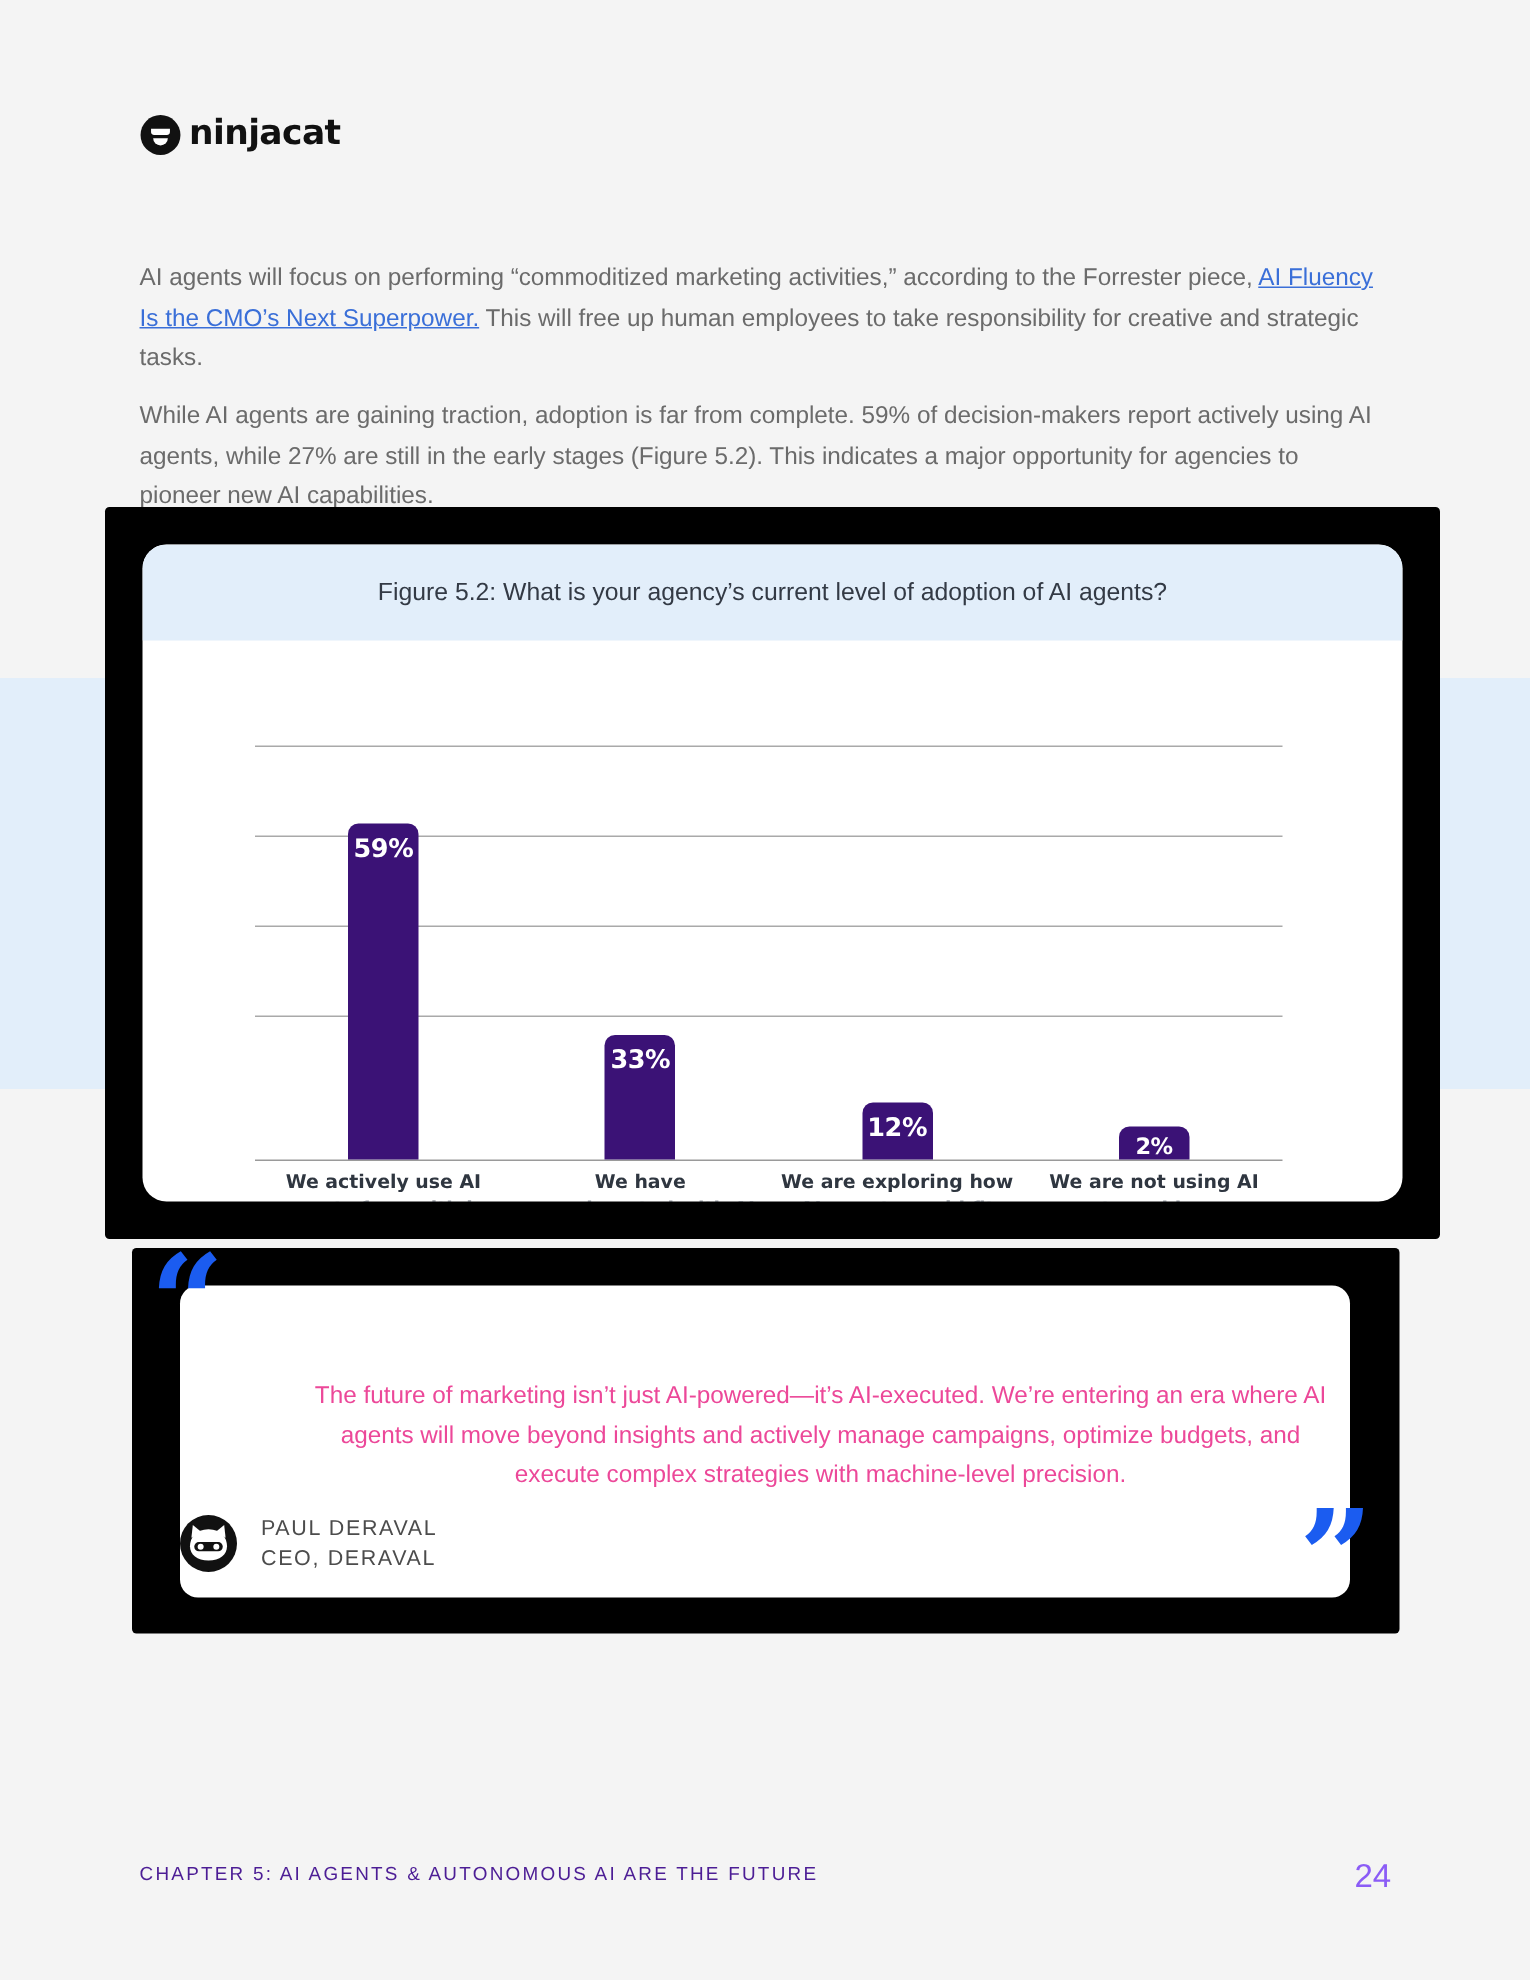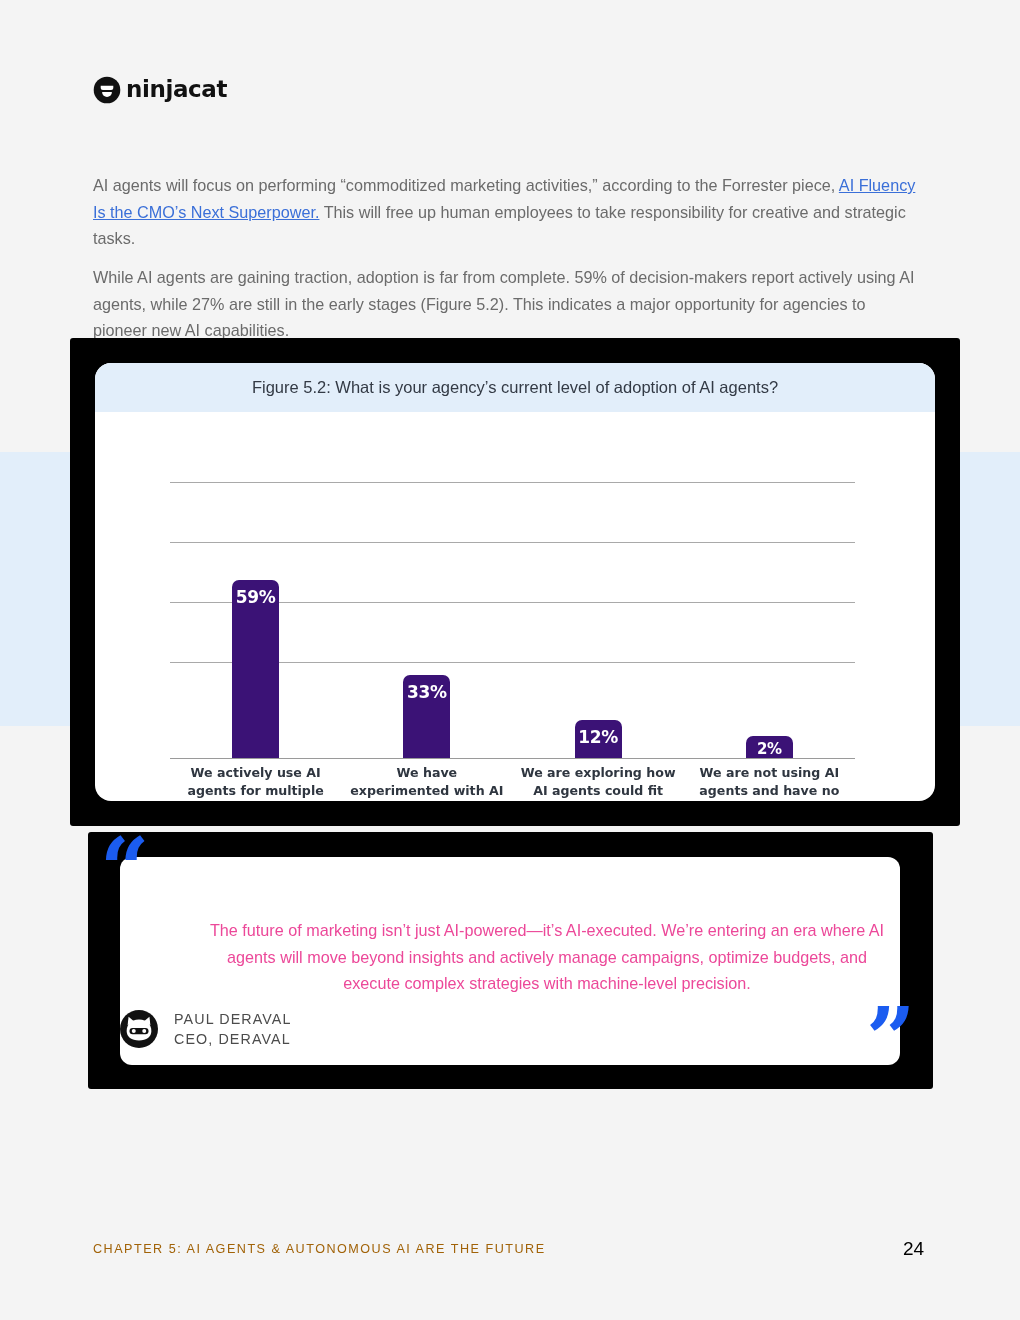--- a/index.html
+++ b/index.html
@@ -38,21 +38,21 @@
   
   .chart-frame {
     position: absolute; left: 70px; top: 338px; width: 890px; height: 488px;
     background: #000; border-radius: 3px;
   }
   .chart-card {
     position: absolute; left: 25px; top: 25px; width: 840px; height: 438px;
     background: #fff; border-radius: 16px; overflow: hidden;
   }
   .chart-title-bar {
-    height: 49px; background: #e2eefa; display: flex;
+    height: 64px; background: #e2eefa; display: flex;
     align-items: center; justify-content: center;
   }
   .chart-title {
     font-size: 16.5px; color: #333a45; font-family: "Liberation Sans", sans-serif;
   }
 
   .plot { position: relative; height: 390px; }
   .grid-line {
     position: absolute; left: 75px; width: 685px; height: 1px; background: #a9a9a9;
   }
@@ -115,26 +115,26 @@
   }
   .avatar { width: 38px; height: 38px; display: block; }
   .attrib-lines {
     font-size: 14.3px; line-height: 20px; color: #4c4c4c; letter-spacing: 1.1px;
     font-family: "Liberation Sans", sans-serif;
   }
 
   
   .footer-text {
     position: absolute; left: 93px; top: 1242px;
-    font-size: 12.6px; letter-spacing: 1.5px; color: #a16207;
+    font-size: 12.6px; letter-spacing: 1.5px; color: #4c1d95;
     font-family: "Liberation Sans", sans-serif;
   }
   .footer-page {
     position: absolute; left: 903px; top: 1238px;
-    font-size: 19px; color: #000000; font-family: "Liberation Sans", sans-serif;
+    font-size: 22px; color: #8b5cf6; font-family: "Liberation Sans", sans-serif;
   }
 </style>
 </head>
 <body>
 
 <div class="page">
 
   <div class="blue-band"></div>
 
   <div class="logo">
@@ -167,21 +167,21 @@
 
       <div class="plot">
         <div class="grid-line" style="top:70px"></div>
         <div class="grid-line" style="top:130px"></div>
         <div class="grid-line" style="top:190px"></div>
         <div class="grid-line" style="top:250px"></div>
         <div class="axis-line" style="top:346px"></div>
 
         <div class="bars">
           <div class="bar-col">
-            <div class="bar" style="height:178px">
+            <div class="bar" style="height:224px">
               <span class="bar-val">59%</span>
             </div>
           </div>
           <div class="bar-col">
             <div class="bar" style="height:83px">
               <span class="bar-val">33%</span>
             </div>
           </div>
           <div class="bar-col">
             <div class="bar" style="height:38px">

